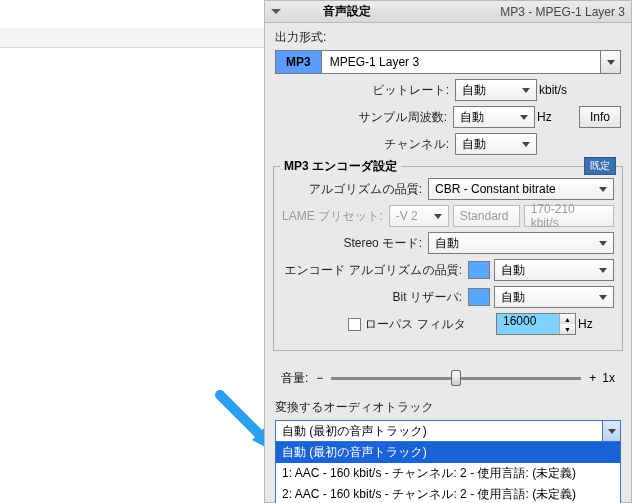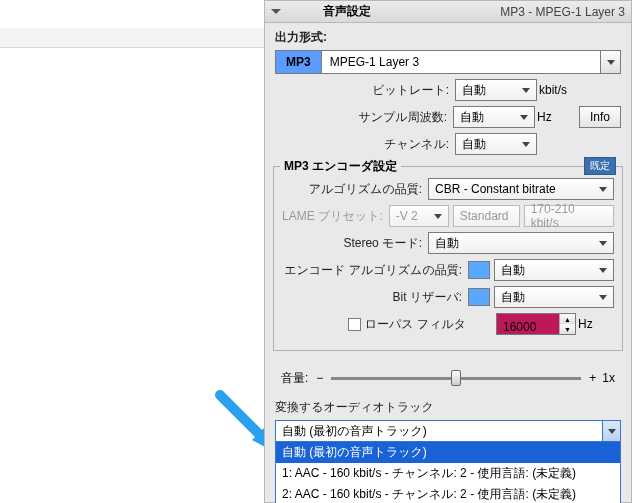--- a/index.html
+++ b/index.html
@@ -7,40 +7,40 @@
 .left-area { position: absolute; left: 0; top: 0; width: 264px; height: 503px; background: #fff; margin-top: 28px; }
 .left-head { background: #f3f3f3; height: 20px; border-bottom: 1px solid #d8d8d8; }
 .left-status { position: absolute; bottom: 0; left: 0; right: 0; height: 22px; border-top: 1px solid #d0d0d0; display: flex; align-items: center; justify-content: flex-end; padding-right: 4px; color: #333; }
 .left-status span { margin-left: 10px; }
 .panel { position: absolute; left: 264px; top: 0; width: 368px; height: 503px; background: #e9e9e9; border: 1px solid #b8b8b8; }
 .panel-hdr { display: flex; align-items: center; background: linear-gradient(#ececec,#d9d9d9); border-bottom: 1px solid #b8b8b8; height: 22px; padding: 0 6px; gap: 36px; }
 .panel-hdr .tri { display: inline-block; width: 0; height: 0; border-top: 5px solid #555; border-left: 5px solid transparent; border-right: 5px solid transparent; margin-right: 6px; }
 .panel-hdr .title { font-weight: bold; }
 .panel-hdr .sub { margin-left: auto; color: #444; }
 .section { padding: 6px 10px 2px 10px; }
-.section-title { font-weight: bold; margin-bottom: 4px; color: #222; }
+.section-title { font-weight: normal; margin-bottom: 4px; color: #222; }
 .fmt-row { display: flex; align-items: stretch; border: 1px solid #7a7a7a; background: #fff; height: 24px; }
 .fmt-badge { background: #5a9cff; color: #000000; font-weight: bold; padding: 0 10px; display: flex; align-items: center; border-right: 1px solid #7a7a7a; }
 .fmt-text { flex: 1; display: flex; align-items: center; padding-left: 8px; }
 .fmt-dd { width: 20px; border-left: 1px solid #7a7a7a; display: flex; align-items: center; justify-content: center; background: linear-gradient(#fdfdfd,#e0e0e0); cursor: pointer; }
 .caret-d { width: 0; height: 0; border-top: 5px solid #444; border-left: 4px solid transparent; border-right: 4px solid transparent; }
 .row { display: flex; align-items: center; justify-content: flex-end; margin: 5px 0; }
 .row .lbl { margin-right: 6px; color: #222; white-space: nowrap; }
 .row .lbl.disabled { color: #999; }
 .sel { height: 22px; border: 1px solid #7a7a7a; background: linear-gradient(#fff,#f0f0f0); display: flex; align-items: center; padding: 0 18px 0 6px; position: relative; cursor: pointer; min-width: 60px; }
 .sel .caret-d { position: absolute; right: 6px; top: 8px; }
 .sel.disabled { color: #999; border-color: #bbb; cursor: default; }
 .unit { margin-left: 2px; width: 36px; text-align: left; }
 .btn { height: 22px; border: 1px solid #7a7a7a; background: linear-gradient(#fcfcfc,#e4e4e4); padding: 0 10px; cursor: pointer; display: inline-flex; align-items: center; }
 .fieldset { border: 1px solid #b0b0b0; margin: 4px 8px 8px 8px; padding: 6px 8px 10px 8px; position: relative; }
 .fieldset .legend { position: absolute; top: -9px; left: 6px; background: #e9e9e9; padding: 0 4px; font-weight: bold; }
 .badge-sm { position: absolute; top: -10px; right: 6px; background: #3a6fb0; color: #fff; font-size: 10px; padding: 1px 5px; border: 1px solid #2d5a94; cursor: pointer; }
 .colorbox { width: 22px; height: 18px; background: #5aa7ff; border: 1px solid #7a7a7a; margin-right: 4px; }
 .cb { width: 13px; height: 13px; border: 1px solid #7a7a7a; background: #fff; margin-right: 4px; cursor: pointer; }
-.num { height: 22px; border: 1px solid #7a7a7a; background: #be185d; display: flex; align-items: flex-end; padding: 0 22px 0 6px; width: 80px; position: relative; }
+.num { height: 22px; border: 1px solid #7a7a7a; background: #7dd3fc; display: flex; align-items: flex-start; padding: 0 22px 0 6px; width: 80px; position: relative; }
 .num .spin { position: absolute; right: 0; top: 0; bottom: 0; width: 16px; border-left: 1px solid #aaa; display: flex; flex-direction: column; }
 .num .spin div { flex: 1; display: flex; align-items: center; justify-content: center; background: linear-gradient(#fdfdfd,#e0e0e0); font-size: 7px; cursor: pointer; }
 .vol-row { display: flex; align-items: center; padding: 10px 16px 8px 16px; }
 .vol-row .lbl { margin-right: 8px; }
 .slider { flex: 1; position: relative; height: 18px; margin: 0 8px; }
 .slider .track { position: absolute; left: 0; right: 0; top: 8px; height: 3px; background: #888; }
 .slider .thumb { position: absolute; top: 1px; width: 10px; height: 16px; background: linear-gradient(#fdfdfd,#ccc); border: 1px solid #666; border-radius: 2px; }
 .convert { padding: 4px 10px 0 10px; }
 .dd-open { position: relative; }
 .dd-bar { height: 22px; border: 1px solid #3b72c4; background: #fff; display: flex; align-items: center; padding: 0 20px 0 6px; cursor: pointer; position: relative; }

